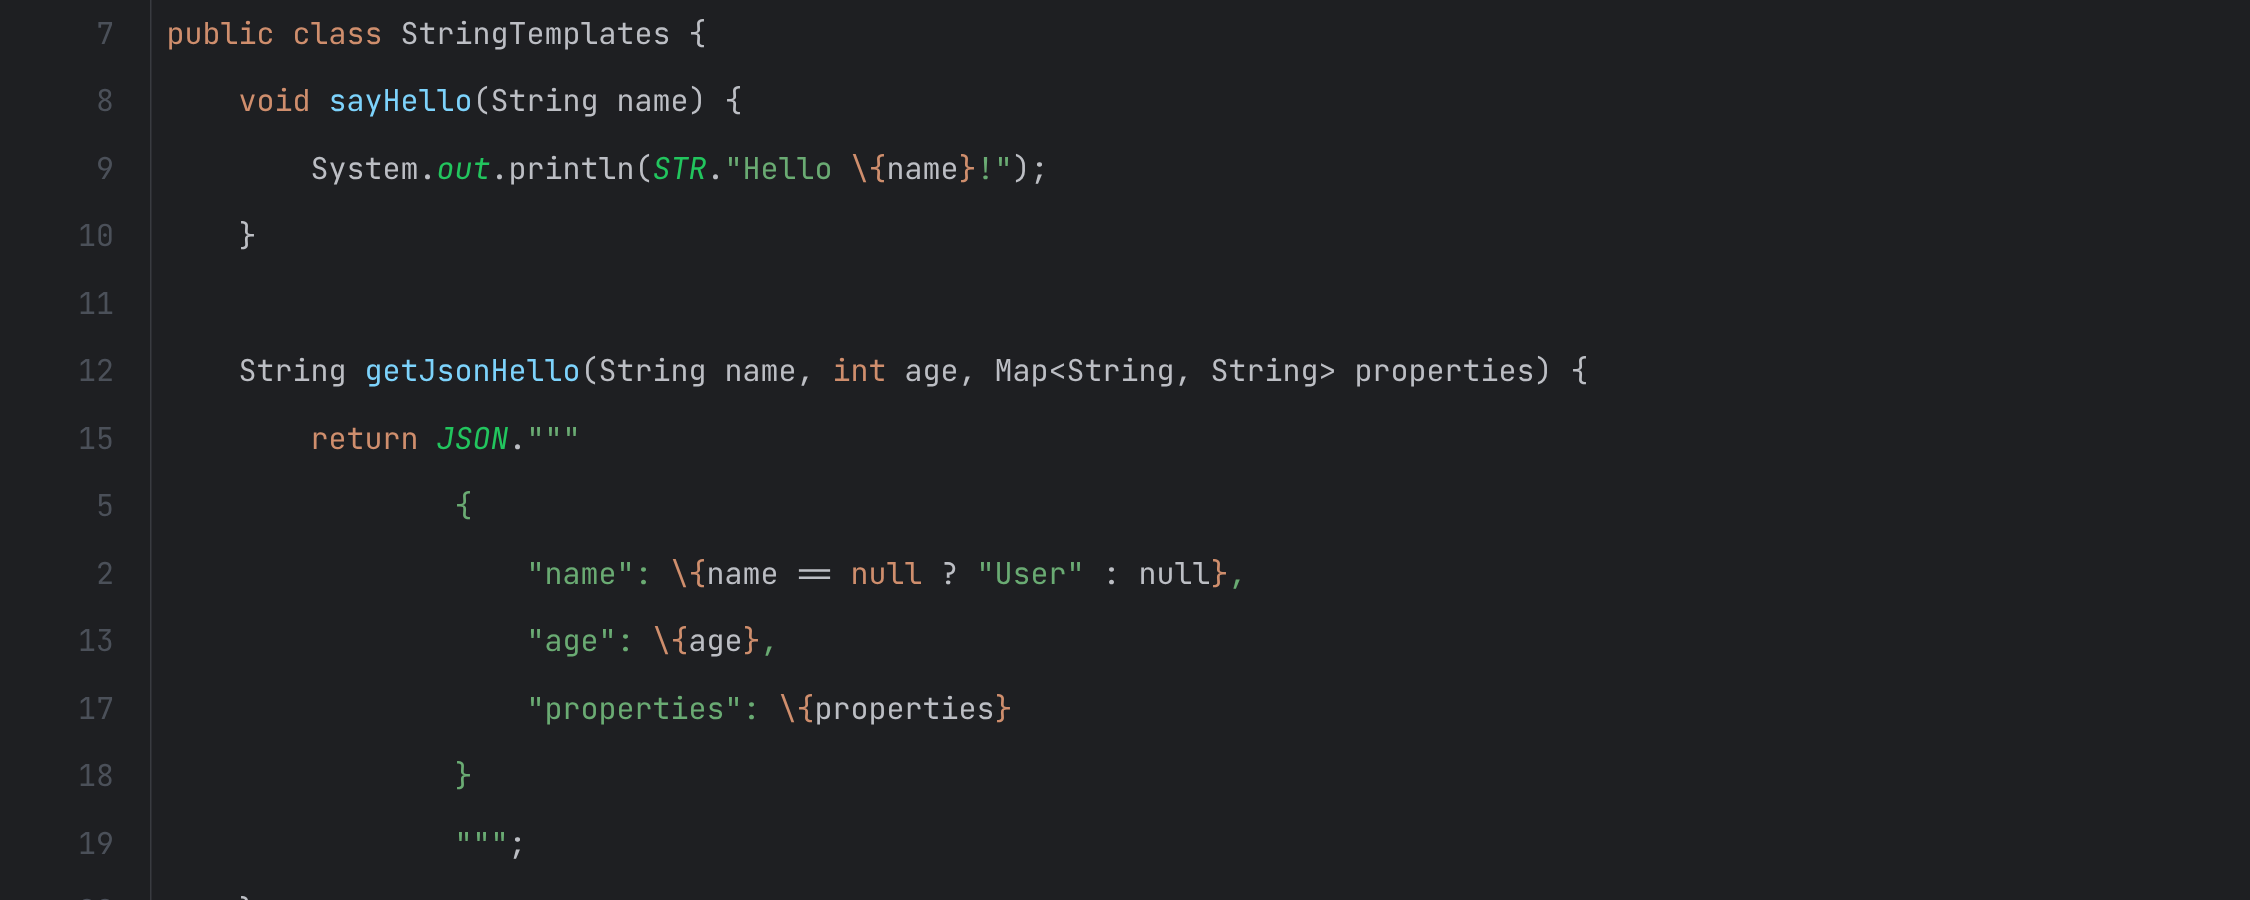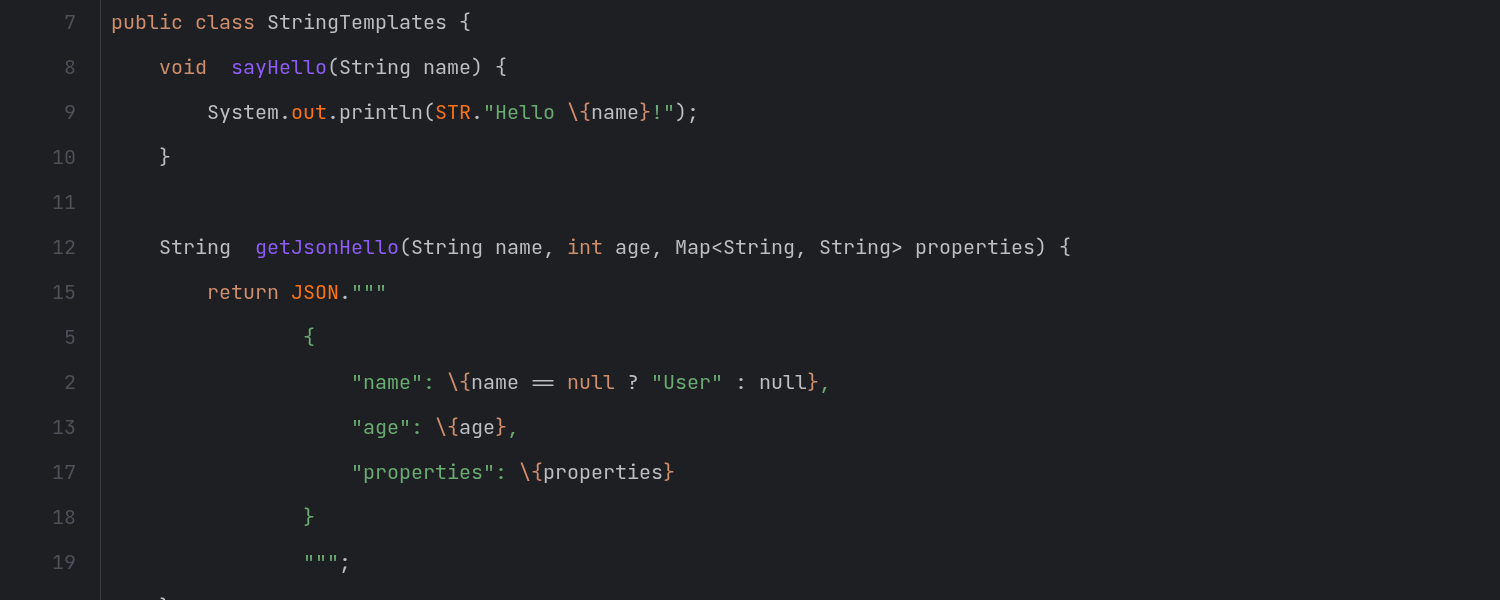--- a/index.html
+++ b/index.html
@@ -38,22 +38,22 @@
     flex: 1;
     color: #bcbec4;
   }
   .code-line {
     height: 45px;
     line-height: 45px;
     white-space: pre;
   }
   .code-line > span { white-space: pre; }
   .kw { color: #cf8e6d; }
-  .fn { color: #8b5cf6; margin-left: 12px; }
-  .static-field { color: #f97316; }
+  .fn { color: #7dd3fc; }
+  .static-field { color: #22c55e; font-style: italic; }
   .str { color: #6aab73; }
   .punct { color: #bcbec4; }
   .plain { color: #bcbec4; }
   .tmpl-braces { color: #cf8e6d; }
 </style>
 </head>
 <body>
 
 <div class="editor">
   <div class="gutter">

